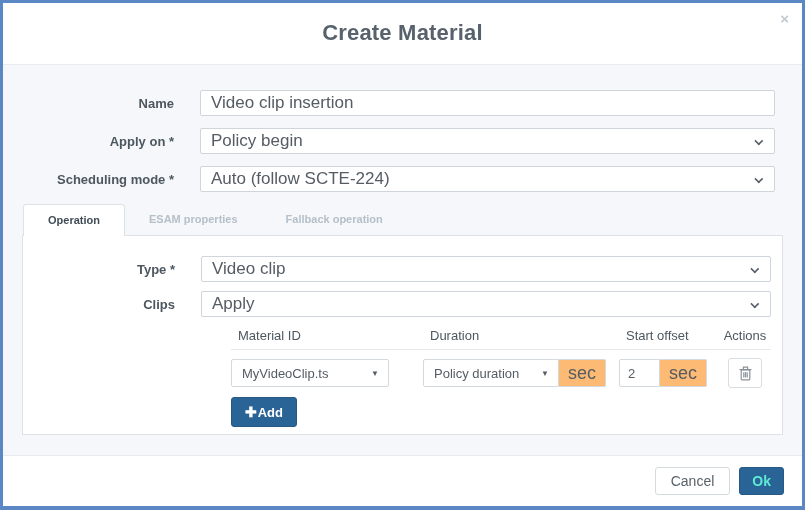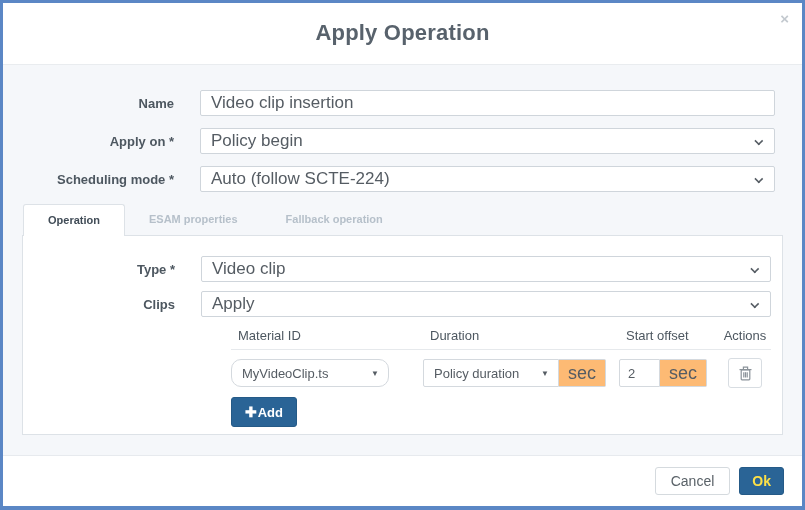--- a/index.html
+++ b/index.html
@@ -109,21 +109,21 @@
   }
   .tbl-head .th.actions { padding-left: 0; text-align: center; }
   .tbl-row {
     display: grid;
     grid-template-columns: 192px 196px 100px 52px;
     align-items: center;
     margin-top: 8px;
   }
   .flat-select {
     width: 158px; height: 28px;
-    background: #fff; border: 1px solid #d4d9de; border-radius: 10px;
+    background: #fff; border: 1px solid #d4d9de; border-radius: 2px;
     font-size: 13px; color: #555c63;
     display: flex; align-items: center;
     padding: 0 22px 0 10px;
     position: relative; cursor: pointer;
   }
   .flat-select .tri {
     position: absolute; right: 9px; top: 9px;
     font-size: 8px; color: #555c63;
   }
   .input-group { display: flex; align-items: stretch; height: 28px; }
@@ -161,29 +161,29 @@
     background: #fff; border-top: 1px solid #e7eaee;
     display: flex; align-items: center; justify-content: flex-end;
     padding-right: 18px; gap: 9px;
   }
   .btn {
     font-size: 14px; border-radius: 3px; cursor: pointer;
     padding: 5px 15px;
     font-family: "Liberation Sans", sans-serif;
   }
   .btn-default { background: #fff; border: 1px solid #d5dade; color: #5a6268; }
-  .btn-primary { background: #2a6496; border: 1px solid #255a87; color: #fde047; font-weight: bold; padding: 5px 12px; }
+  .btn-primary { background: #2a6496; border: 1px solid #255a87; color: #5eead4; font-weight: bold; padding: 5px 12px; }
 </style>
 </head>
 <body>
 
 <div class="modal">
 
   <div class="modal-header">
-    <div class="modal-title">Apply Operation</div>
+    <div class="modal-title">Create Material</div>
     <span class="close-btn">×</span>
   </div>
 
   <div class="modal-body">
 
     <div class="form-row">
       <span class="lbl">Name</span>
       <input class="ctl" type="text" value="Video clip insertion" style="">
     </div>
 

